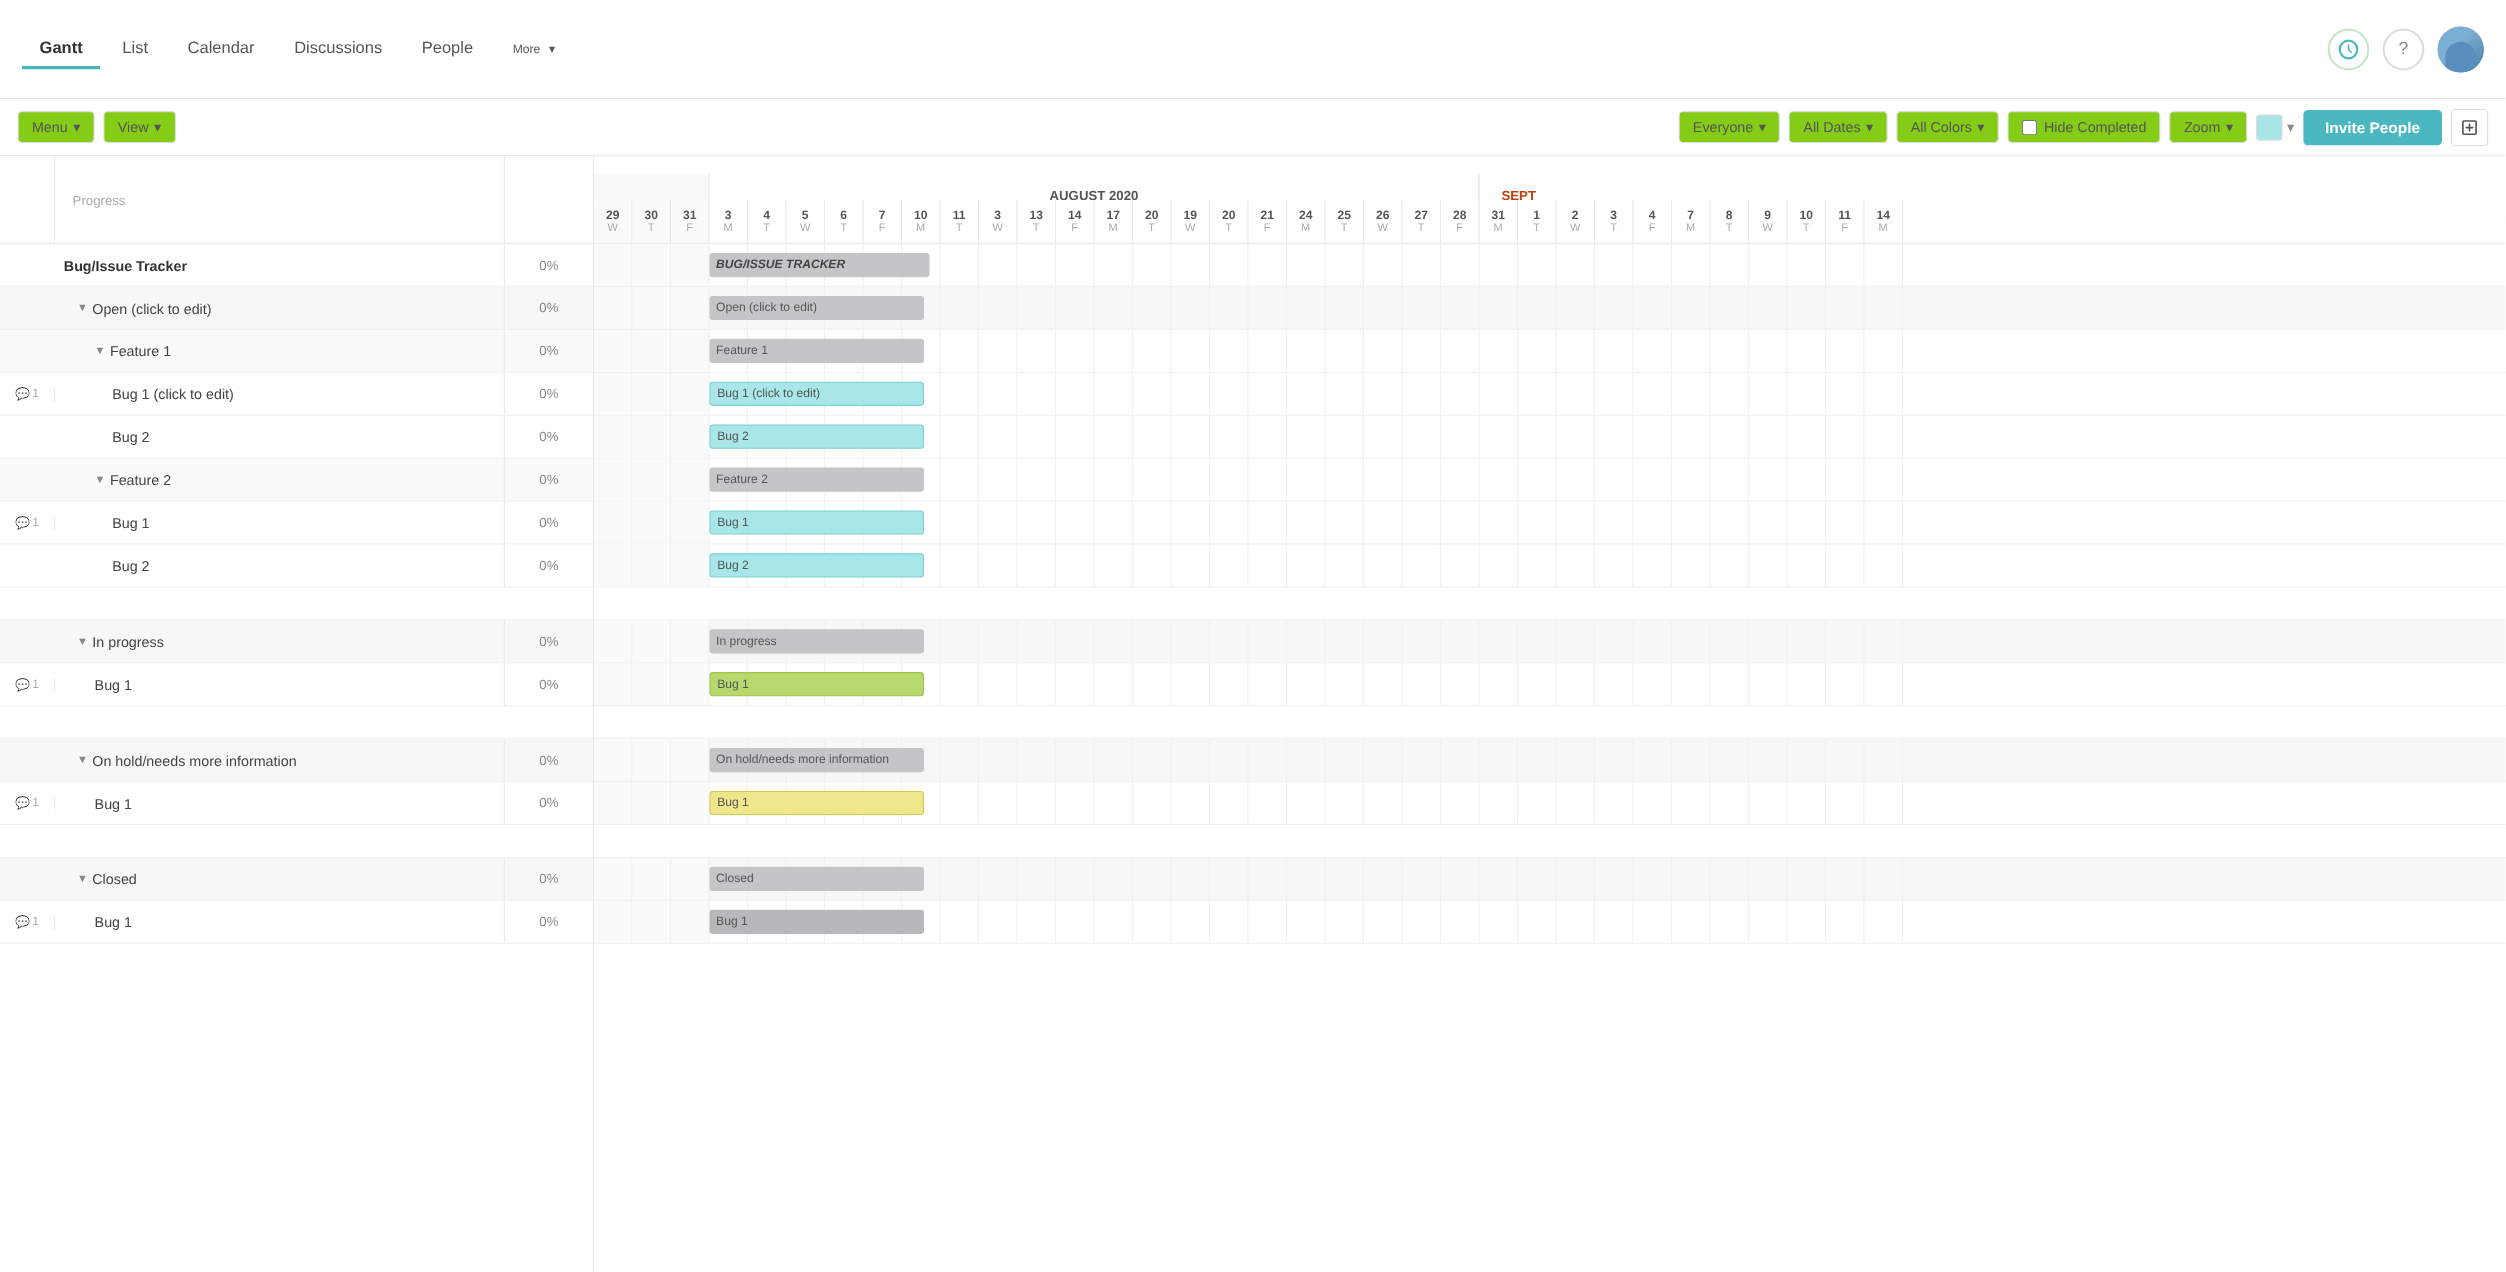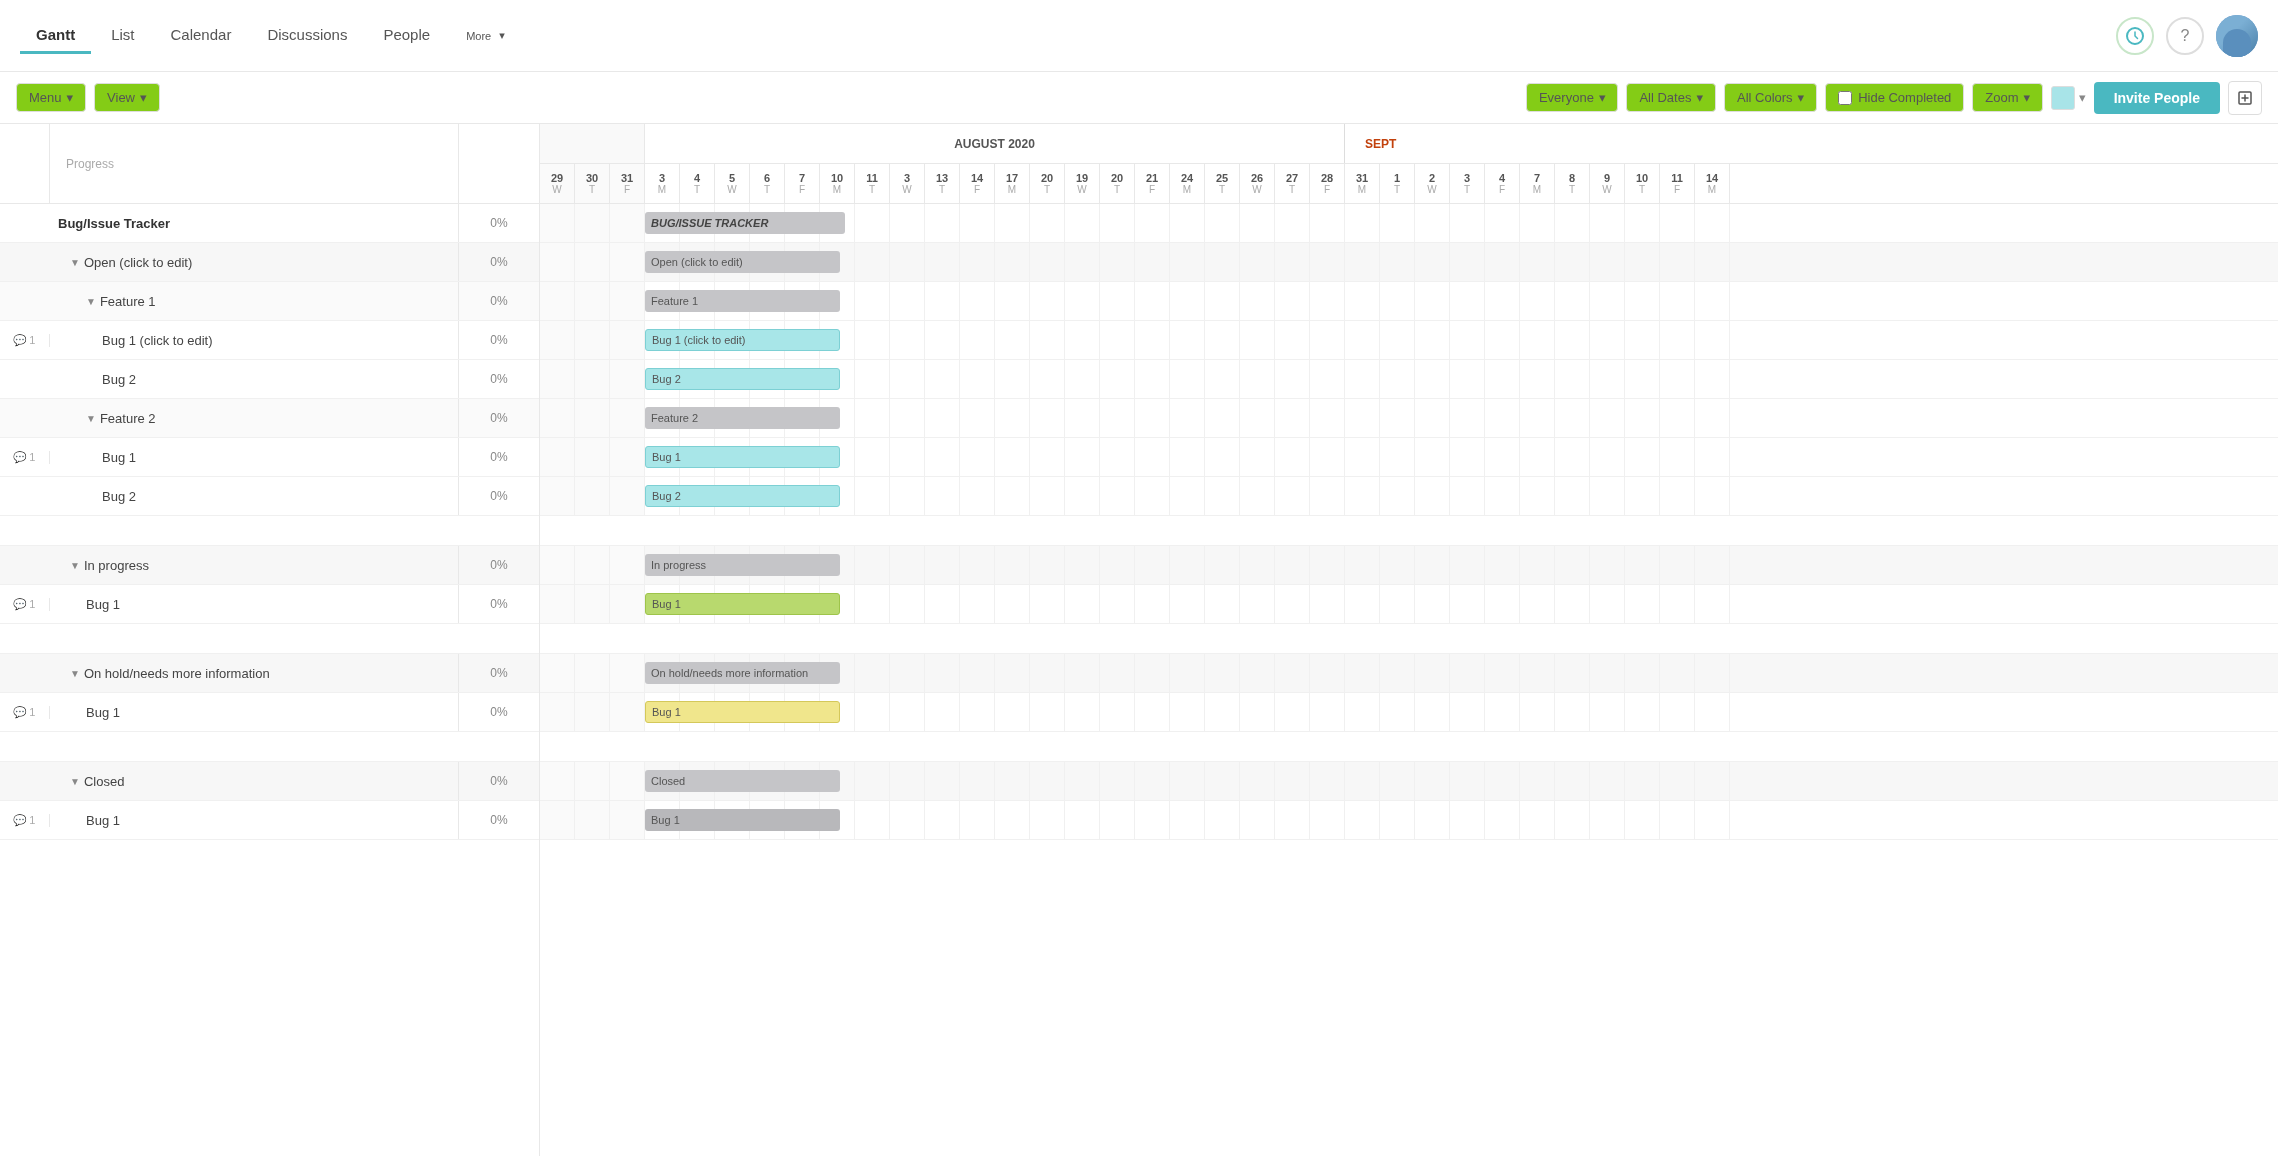--- a/index.html
+++ b/index.html
@@ -1,20 +1,20 @@
 <!DOCTYPE html>
 <html><head>
   <meta charset="utf-8">
   <style>
     * { box-sizing: border-box; margin: 0; padding: 0; }
     body { font-family: -apple-system, BlinkMacSystemFont, 'Segoe UI', sans-serif; background: #fff; font-size: 13px; color: #333; overflow: hidden; }
 
     
     .top-nav {
-      display: flex; align-items: center; height: 72px; padding: 16px 20px;
+      display: flex; align-items: center; height: 90px; padding: 16px 20px;
       border-bottom: 1px solid #e8e8e8; position: relative;
     }
     .nav-items { display: flex; align-items: center; gap: 4px; flex: 1; }
     .nav-item {
       padding: 8px 16px; font-size: 15px; color: #555; cursor: pointer;
       border-bottom: 3px solid transparent; margin-bottom: -1px;
     }
     .nav-item.active { color: #333; border-bottom: 3px solid #4ab8c1; font-weight: 600; }
     .nav-more { display: flex; align-items: center; gap: 4px; padding: 8px 16px; font-size: 11px; color: #555; cursor: pointer; }
     .nav-right { display: flex; align-items: center; gap: 12px; margin-left: auto; }
@@ -336,21 +336,21 @@
       <div class="row-name indent-2">
         <span class="row-label">Bug 1</span>
       </div>
       <div class="row-progress">0%</div>
     </div>
   </div>
 
   <div class="right-panel">
     <div class="gantt-chart">
 
-      <div style="display:flex; height:40px; border-bottom:1px solid #e8e8e8; background:#fff; position:sticky; top:0; z-index:10;">
+      <div style="display:flex; height:40px; border-bottom:1px solid #e8e8e8; background:#fff; position:sticky; top:16px; z-index:10;">
         <div style="width:105px; border-right:1px solid #e8e8e8; background:#f9f9f9;"></div>
         <div style="flex:none; width:700px; display:flex; align-items:center; justify-content:center; font-size:12px; font-weight:700; color:#555; border-right:1px solid #ddd;">AUGUST 2020</div>
         <div style="flex:1; display:flex; align-items:center; justify-content:flex-start; padding-left:20px; font-size:12px; font-weight:700; color:#c2410c;">SEPT</div>
       </div>
 
       <div style="display:flex; height:40px; border-bottom:1px solid #e8e8e8; background:#fff; position:sticky; top:40px; z-index:10;">
 
         <div class="day-cell weekend">
             <span class="day-num">29</span>
             <span class="day-label">W</span>

